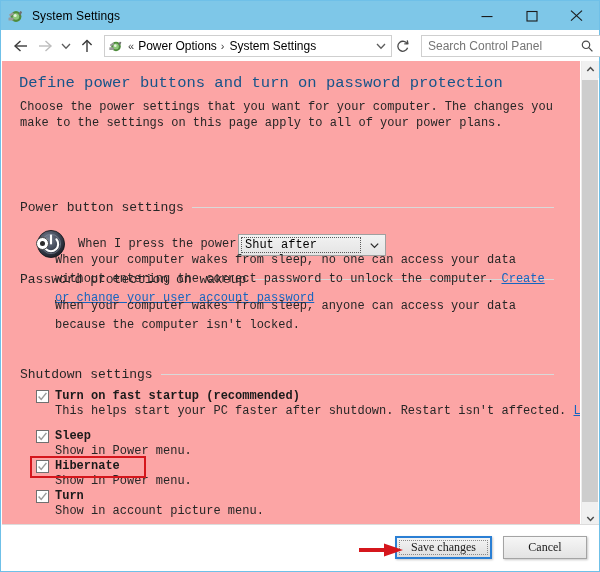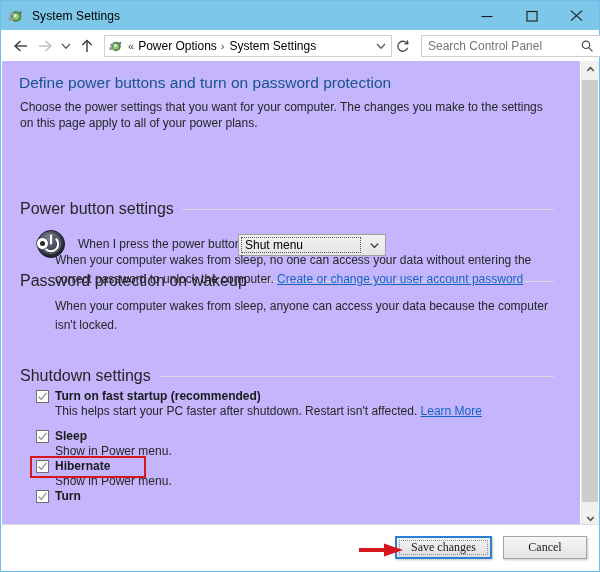--- a/index.html
+++ b/index.html
@@ -136,22 +136,23 @@
   .search-icon-wrap {
     width: 22px; height: 20px;
     display: flex; align-items: center; justify-content: center;
   }
 
   
   .content {
     position: absolute;
     left: 1px; top: 60px;
     width: 578px; height: 466px;
-    background: #c4b5fd;
+    background: #fca5a5;
     overflow: hidden;
+    font-family: Liberation Mono, monospace;
   }
   .pagehead {
     position: absolute;
     left: 17px; top: 13px;
     font-size: 15.5px;
     color: #16548a;
     white-space: nowrap;
   }
   .pagedesc {
     position: absolute;
@@ -164,21 +165,21 @@
 
   
   .group {
     position: absolute;
     left: 18px;
     width: 534px;
     display: flex;
     align-items: center;
   }
   .group-label {
-    font-size: 16px;
+    font-size: 13px;
     color: #262626;
     white-space: nowrap;
     padding-right: 8px;
   }
   .group-rule {
     flex: 1 1 auto;
     height: 1px;
     background: #d9d9d9;
   }
 
@@ -515,21 +516,21 @@
           <circle cx="15" cy="15" r="13.6" fill="url(#pg)" stroke="#0e1116" stroke-width="0.8"></circle>
           <circle cx="15" cy="15" r="9.6" fill="none" stroke="#8e97a8" stroke-width="0.9" opacity="0.6"></circle>
           <path d="M9.6 10.3 A7.2 7.2 0 1 0 20.4 10.3" fill="none" stroke="#ffffff" stroke-width="2.1" stroke-linecap="round"></path>
           <line x1="15" y1="6.6" x2="15" y2="14.4" stroke="#ffffff" stroke-width="2.1" stroke-linecap="round"></line>
         </svg>
       </span>
       <span class="powerlabel">When I press the power button:</span>
     </div>
 
     <div class="combobox">
-      <span class="combobox-inner">Shut menu</span>
+      <span class="combobox-inner">Shut after</span>
       <span class="combobox-arrow">
         <svg width="11" height="11" viewBox="0 0 11 11">
           <path d="M1.8 3.6 L5.5 7.4 L9.2 3.6" fill="none" stroke="#2b2b2b" stroke-width="1.3"></path>
         </svg>
       </span>
     </div>
 
     <div class="group" style="top:211px;">
       <span class="group-label">Password protection on wakeup</span>
       <span class="group-rule"></span>
@@ -589,20 +590,21 @@
 
     <div class="cbrow" style="top:428px;">
       <div class="cbline">
         <span class="checkbox">
           <svg width="11" height="11" viewBox="0 0 11 11">
               <path d="M1.6 5.6 L4.2 8.4 L9.4 1.9" fill="none" stroke="#9b9b9b" stroke-width="1.5"></path>
             </svg>
         </span>
         <span class="cb-label">Turn</span>
       </div>
+      <div class="cb-desc">Show in account picture menu.</div>
     </div>
 
   </div>
 
   <div class="redbox"></div>
 
   <div class="scrollbar">
     <div class="sb-arrow">
       <svg width="9" height="9" viewBox="0 0 9 9">
           <path d="M1.3 6 L4.5 2.6 L7.7 6" fill="none" stroke="#4a4a4a" stroke-width="1.5"></path>

